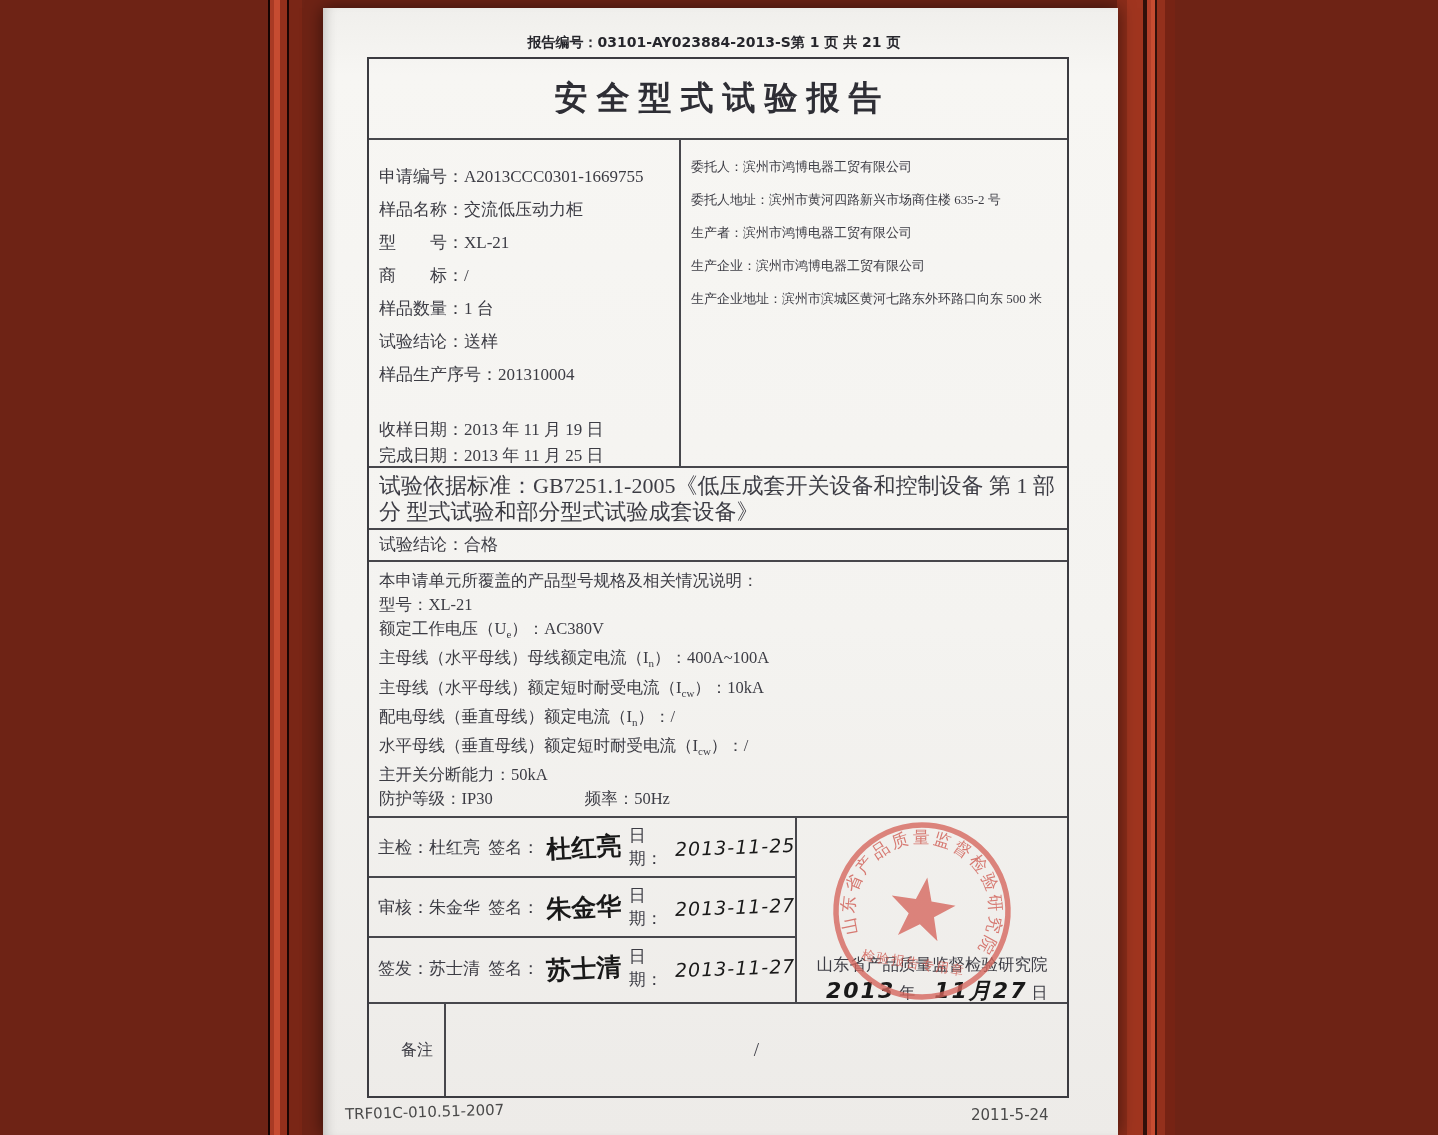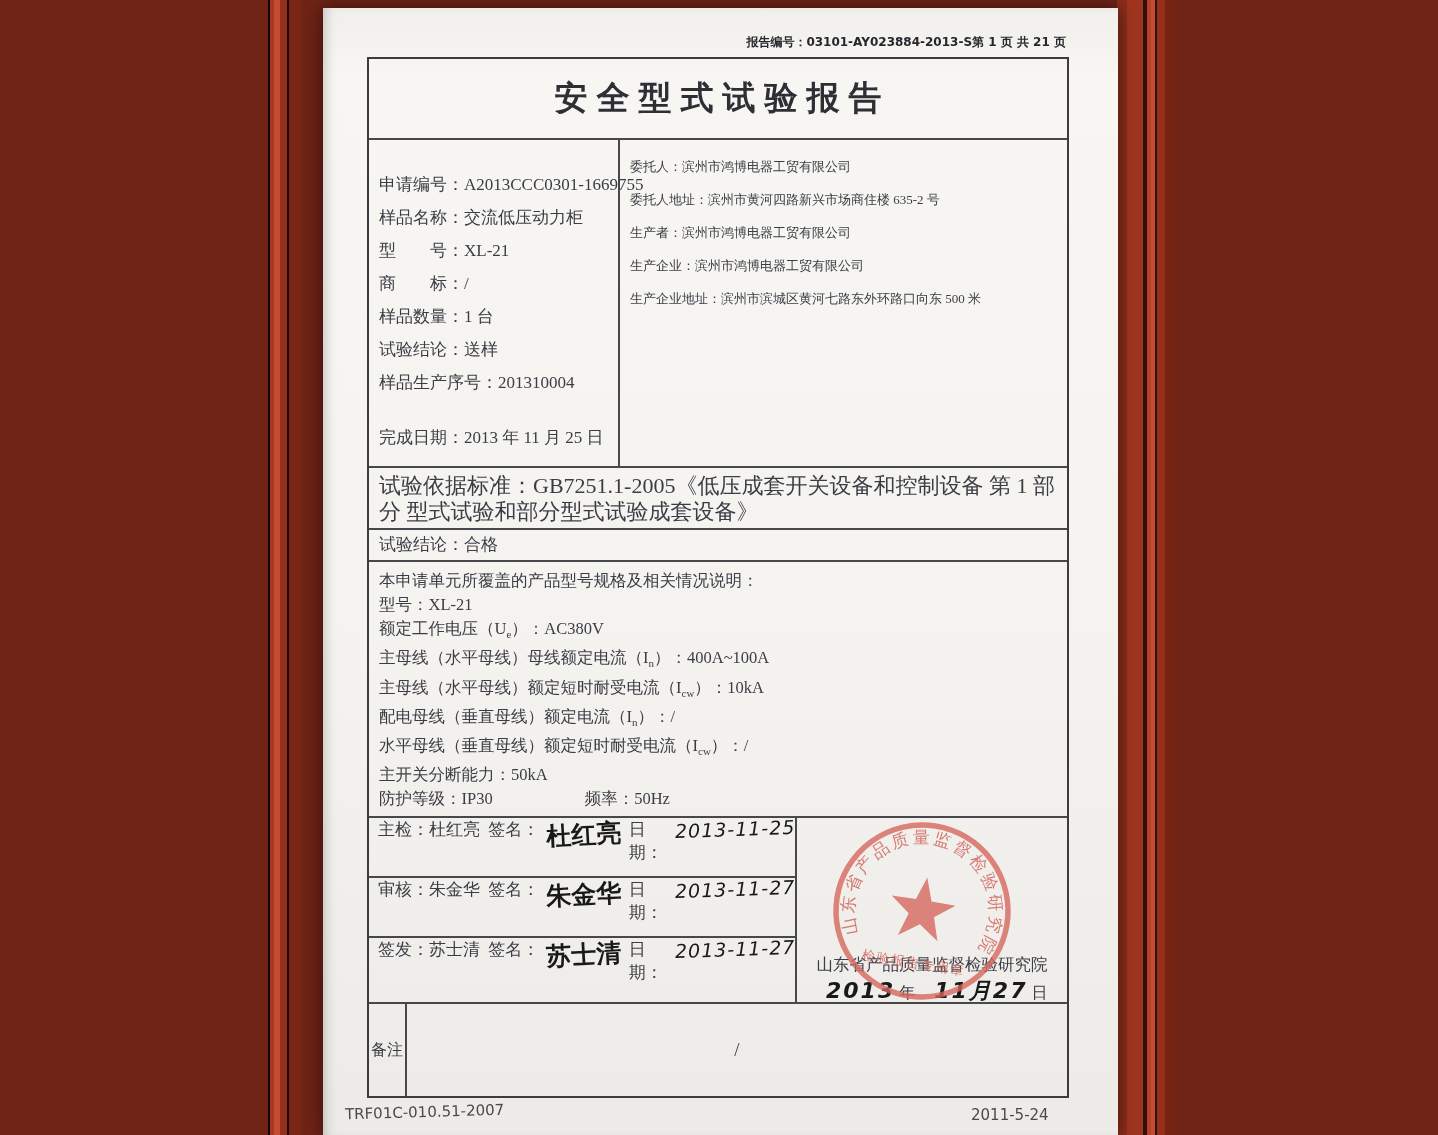--- a/index.html
+++ b/index.html
@@ -15,61 +15,61 @@
   }
   .stripe-right{
     position:absolute;left:1117px;top:0;bottom:0;width:58px;
     background:linear-gradient(90deg,#8c2d1a 0 10px,#a0351f 10px 26px,#30100a 26px 30px,#b2402a 30px 34px,#c64c31 34px 38px,#30100a 38px 40px,#93301c 40px 48px,#762314 48px 58px);
   }
   .paper{
     position:absolute;left:323px;top:8px;width:795px;height:1127px;
     background:linear-gradient(180deg,#f0efec,#f7f6f3 6%,#f4f3f0 55%,#edebe8 100%);
     box-shadow:0 0 16px rgba(0,0,0,.55), inset 10px 0 14px -10px rgba(0,0,0,.28);
   }
-  .hdr{position:absolute;left:39px;right:52px;top:26px;display:flex;justify-content:flex-end;
-       font-family:"DejaVu Sans","Liberation Sans",sans-serif;font-size:12px;font-weight:bold;color:#26262c;}
+  .hdr{position:absolute;left:39px;right:52px;top:26px;display:flex;justify-content:center;
+       font-family:"DejaVu Sans","Liberation Sans",sans-serif;font-size:14px;font-weight:bold;color:#26262c;}
   .hdr-right span{}
   .report-table{
     position:absolute;left:44px;top:49px;width:698px;
     border:2px solid #3b3b40;background:transparent;box-sizing:content-box;
   }
   .report-table > div{border-bottom:2px solid #47474c;}
   .report-table > div:last-child{border-bottom:none;}
   .row-title{
     height:79px;display:flex;align-items:center;justify-content:center;
     font-size:33px;letter-spacing:9px;font-weight:600;color:#2e2e35;padding-left:9px;
   }
   .row-info{display:flex;height:326px;}
-  .cell-info-left{width:251px;border-right:2px solid #47474c;padding:28px 6px 0 10px;box-sizing:border-box;}
+  .cell-info-left{width:312px;border-right:2px solid #47474c;padding:20px 6px 0 10px;box-sizing:border-box;}
   .cell-info-right{flex:1;padding:10px 8px 0 10px;box-sizing:border-box;}
   .iline{height:33px;line-height:33px;font-size:17px;white-space:nowrap;}
   .ispacer{height:26px;}
   .dline{height:26px;line-height:26px;font-size:17px;white-space:nowrap;}
   .rline{line-height:33px;font-size:13px;}
   .row-standard{min-height:58px;padding:5px 10px 3px;font-size:22px;line-height:26px;box-sizing:border-box;}
   .row-conclusion{height:30px;line-height:30px;padding-left:10px;font-size:17px;}
   .row-specs{padding:7px 10px 5px;font-size:16.5px;line-height:24px;box-sizing:border-box;}
   .row-specs sub{font-size:11px;}
   .spec-gap{margin-left:92px;}
   .row-sign{display:flex;height:184px;}
   .sig-left{width:426px;border-right:2px solid #47474c;box-sizing:content-box;}
-  .sig-row{height:60px;display:flex;align-items:flex-start;border-bottom:2px solid #47474c;font-size:17px;padding-left:9px;box-sizing:border-box;}
+  .sig-row{height:60px;display:flex;align-items:center;border-bottom:2px solid #47474c;font-size:17px;padding-left:9px;box-sizing:border-box;}
   .sig-row:last-child{border-bottom:none;}
   .sig-role{width:128px;white-space:nowrap;}
   .sign-label{white-space:nowrap;}
   .hw{font-family:"DejaVu Sans","Liberation Sans",sans-serif;color:#191919;}
   .hw-name{width:104px;text-align:center;font-size:25px;font-weight:bold;transform:rotate(-3deg);white-space:nowrap;}
   .hw-date{font-size:19px;font-style:italic;letter-spacing:1px;transform:rotate(-2deg);margin-left:2px;white-space:nowrap;}
   .sig-stamp{flex:1;position:relative;}
   .org-line{position:absolute;left:0;right:0;top:136px;text-align:center;font-size:16.5px;color:#3c3c44;white-space:nowrap;}
   .stamp-date{position:absolute;left:14px;top:158px;font-size:16px;color:#3c3c44;white-space:nowrap;}
   .stamp-date .hw{font-size:22px;font-weight:bold;font-style:italic;letter-spacing:2px;margin-left:15px;}
   .seal{position:absolute;left:30px;top:-2px;width:190px;height:190px;opacity:.78;transform:rotate(9deg);pointer-events:none;}
   .row-remark{display:flex;height:92px;}
-  .remark-label{width:38px;border-right:2px solid #47474c;display:flex;align-items:center;justify-content:center;font-size:16px;box-sizing:border-box;}
+  .remark-label{width:56px;border-right:2px solid #47474c;display:flex;align-items:center;justify-content:center;font-size:16px;box-sizing:border-box;margin-left:21px;}
   .remark-value{flex:1;display:flex;align-items:center;justify-content:center;font-size:19px;}
   .footer-left{position:absolute;left:22px;top:1095px;font-family:"DejaVu Sans","Liberation Sans",sans-serif;font-size:15px;color:#4a4a4a;transform:rotate(-1.6deg);}
   .footer-right{position:absolute;left:648px;top:1098px;font-family:"DejaVu Sans","Liberation Sans",sans-serif;font-size:15px;color:#4a4a4a;}
 </style>
 </head>
 <body>
 
 <div class="stripe-left"></div>
 <div class="stripe-right"></div>
 
@@ -92,20 +92,21 @@
     <div class="row-info">
       <div class="cell-info-left">
         <div class="iline"><span>申请编号：</span><span>A2013CCC0301-1669755</span></div>
         <div class="iline"><span>样品名称：</span><span>交流低压动力柜</span></div>
         <div class="iline"><span>型　　号：</span><span>XL-21</span></div>
         <div class="iline"><span>商　　标：</span><span>/</span></div>
         <div class="iline"><span>样品数量：</span><span>1 台</span></div>
         <div class="iline"><span>试验结论：</span><span>送样</span></div>
         <div class="iline"><span>样品生产序号：</span><span>201310004</span></div>
         <div class="ispacer"></div>
+        <div class="dline"><span>收样日期：</span><span>2013 年 11 月 19 日</span></div>
         <div class="dline"><span>完成日期：</span><span>2013 年 11 月 25 日</span></div>
       </div>
       <div class="cell-info-right">
         <div class="rline"><span>委托人：</span><span>滨州市鸿博电器工贸有限公司</span></div>
         <div class="rline"><span>委托人地址：</span><span>滨州市黄河四路新兴市场商住楼 635-2 号</span></div>
         <div class="rline"><span>生产者：</span><span>滨州市鸿博电器工贸有限公司</span></div>
         <div class="rline"><span>生产企业：</span><span>滨州市鸿博电器工贸有限公司</span></div>
         <div class="rline"><span>生产企业地址：</span><span>滨州市滨城区黄河七路东外环路口向东 500 米</span></div>
       </div>
     </div>

